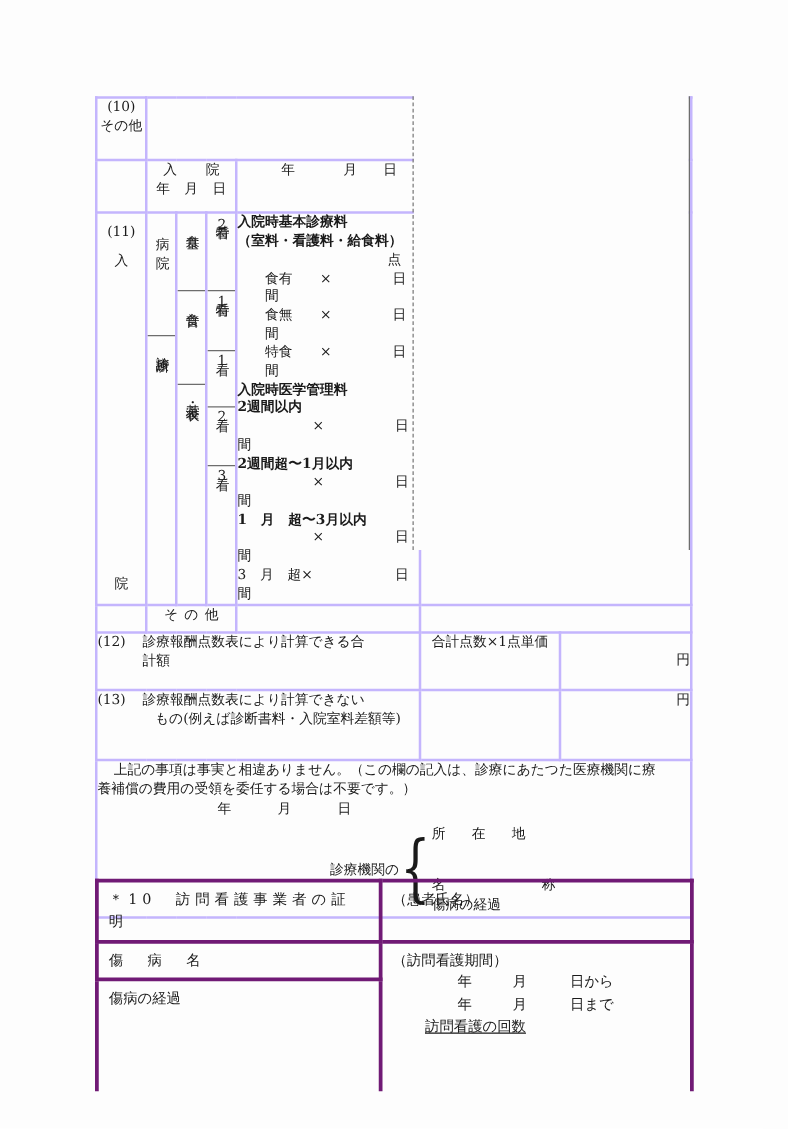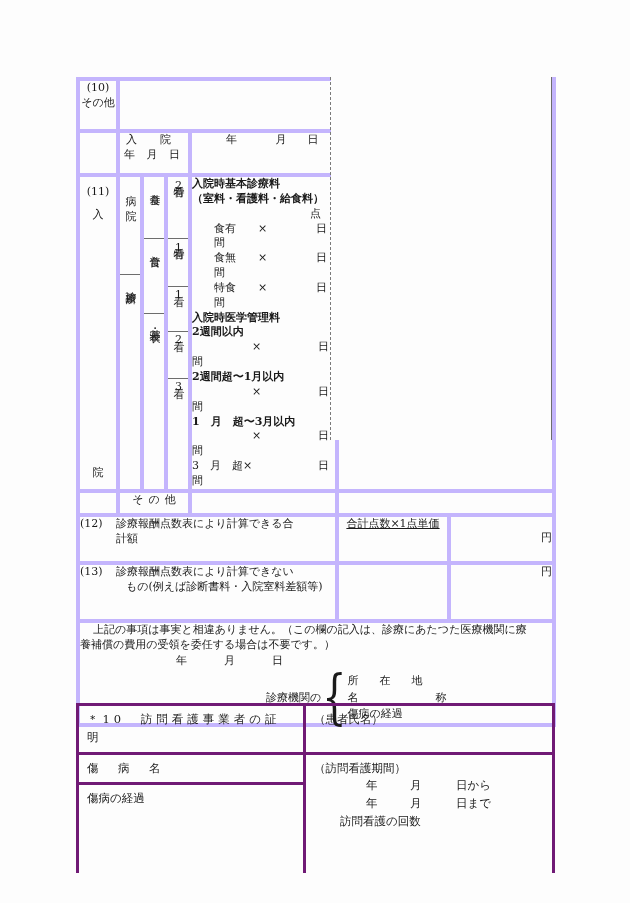--- a/index.html
+++ b/index.html
@@ -25,21 +25,21 @@
   
   .form-main {
     position: absolute;
     left: 76px;
     top: 77px;
     width: 476px;
     border-collapse: collapse;
     table-layout: fixed;
   }
   .form-main td {
-    border: 4px solid #c4b5fd;
+    border: 2px solid #c4b5fd;
     vertical-align: top;
     padding: 0;
     font-size: 11px;
     line-height: 1.35;
   }
 
   
   .vcell {
     text-align: center;
     padding: 2px 0;
@@ -56,21 +56,21 @@
   }
 
   .lbl-10 {
     text-align: center;
     padding: 8px 2px 6px 2px;
     font-size: 11px;
     line-height: 1.3;
   }
 
   .nyuin-head {
-    text-align: left;
+    text-align: center;
     font-size: 11px;
     padding: 3px 0 2px 0;
     line-height: 1.25;
   }
   .nyuin-head .l1 { letter-spacing: 6px; padding-left: 6px; }
   .nyuin-head .l2 { letter-spacing: 4px; padding-left: 4px; }
 
   .ymd-row {
     text-align: center;
     font-size: 11px;
@@ -124,21 +124,20 @@
     line-height: 1.45;
   }
   .num-label .no { display: inline-block; width: 36px; }
   .num-label .ind2 { padding-left: 36px; display: block; }
   .num-label .ind3 { padding-left: 46px; display: block; }
 
   .mid-cell {
     font-size: 11.5px;
     padding: 8px 10px;
     text-align: center;
-    text-decoration: underline;
   }
   .mid-cell.tall { padding-top: 14px; }
   .yen-cell {
     font-size: 11.5px;
     text-align: right;
     padding: 8px 12px 8px 6px;
     vertical-align: bottom;
   }
   .yen-cell.mid-v { vertical-align: middle; }
 
@@ -167,21 +166,21 @@
   .decl .brace {
     font-size: 38px;
     line-height: 0.62;
     display: inline-block;
     transform: scaleY(1.55);
     margin: 0 1px 0 1px;
     font-family: "DejaVu Serif", serif;
   }
   .decl .orglist { line-height: 1.5; }
   .decl .o1 { letter-spacing: 5px; }
-  .decl .o2 { letter-spacing: 11px; }
+  .decl .o2 { letter-spacing: 11px; margin-top: 24px; }
 
   
   .dash-v {
     position: absolute;
     left: 330px;
     top: 77px;
     width: 0;
     height: 363px;
     border-left: 1px dashed #7a7a7a;
   }
@@ -217,21 +216,21 @@
     padding: 5px 8px;
     font-size: 11.5px;
     vertical-align: top;
     line-height: 1.55;
   }
   .form-bottom .sp1 { letter-spacing: 4px; }
   .form-bottom .no-bottom { border-bottom: 0; }
   .visit-dates { padding-left: 52px; }
   .visit-dates .vy { display: inline-block; width: 44px; }
   .visit-dates .vm { display: inline-block; width: 46px; }
-  .visit-count { padding-left: 26px; }
+  .visit-count { padding-left: 26px; text-decoration: underline; }
 </style>
 </head>
 <body>
 
 <div class="page">
 
   <table class="form-main">
     <colgroup>
       <col style="width:40px">
       <col style="width:24px">

